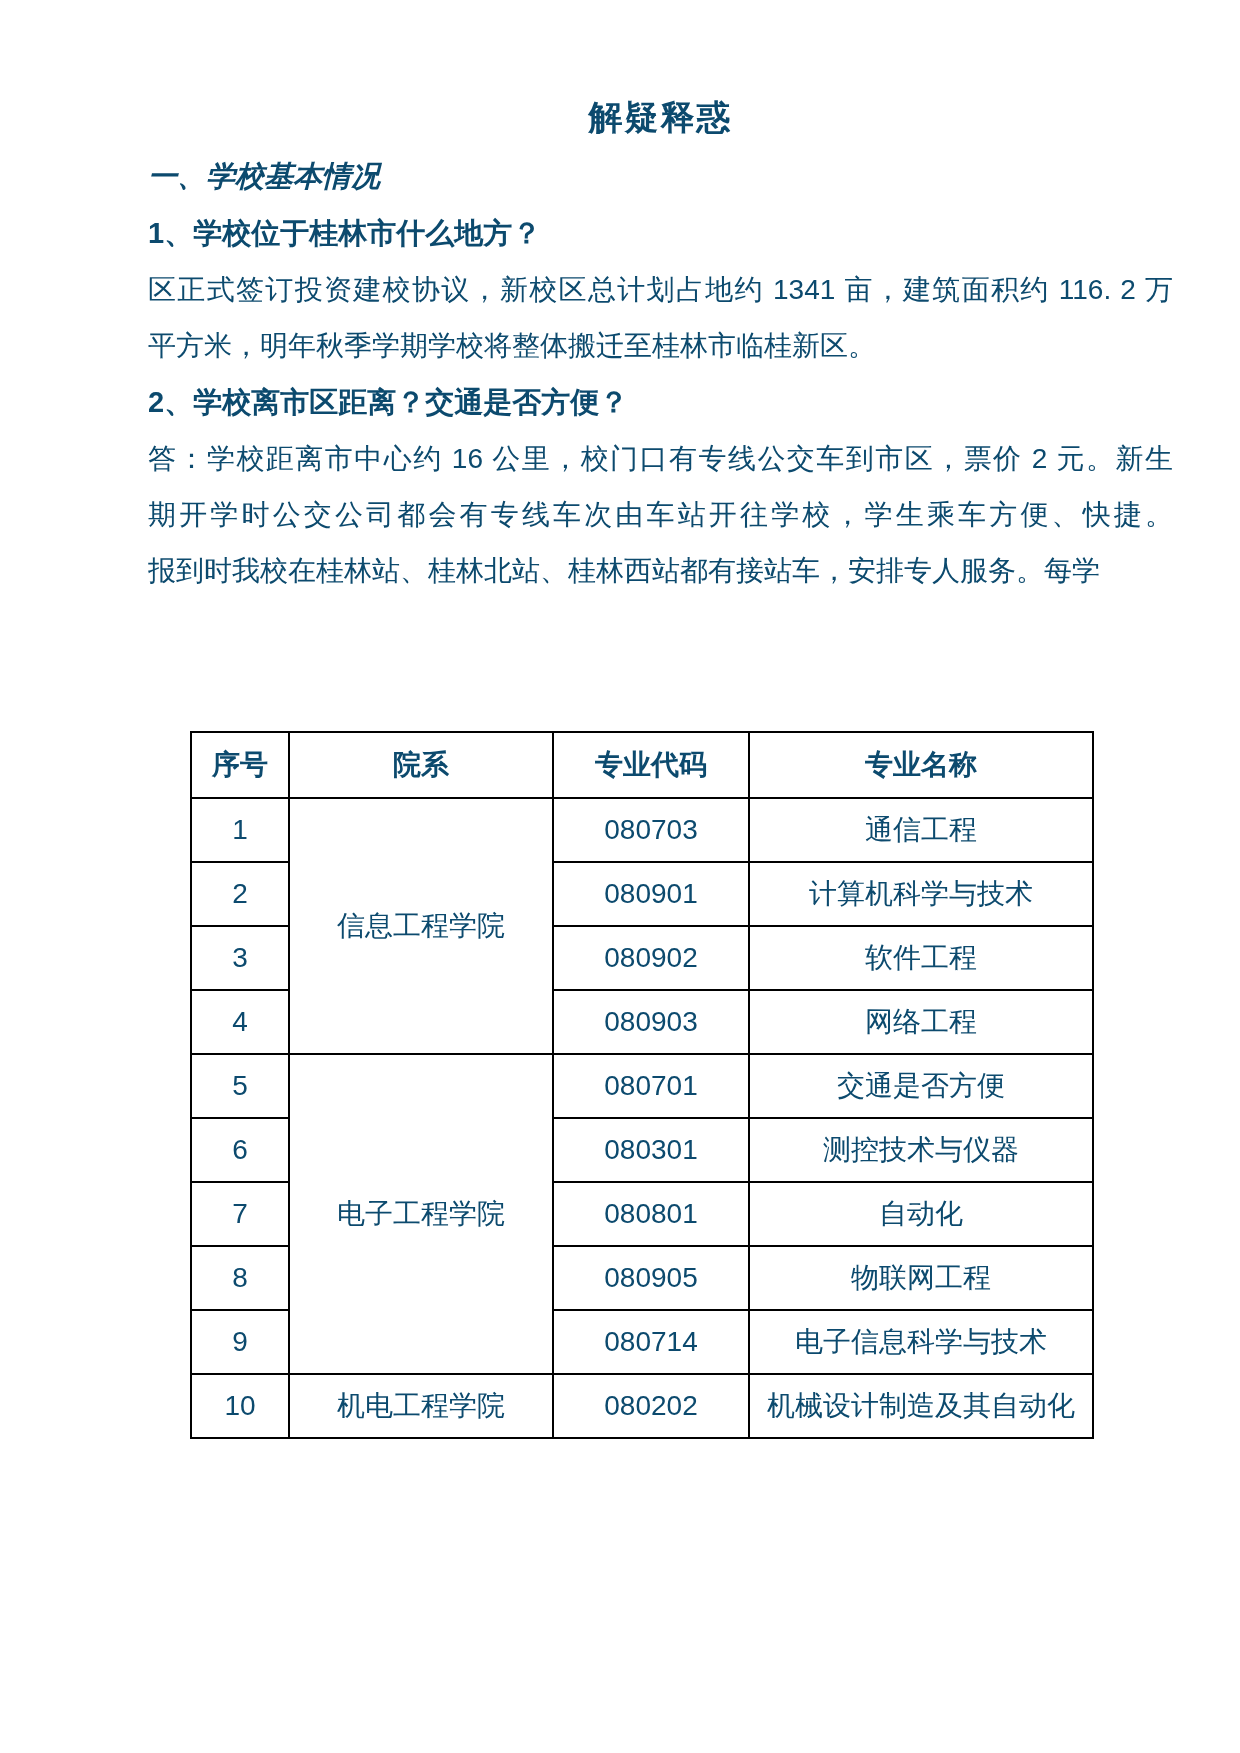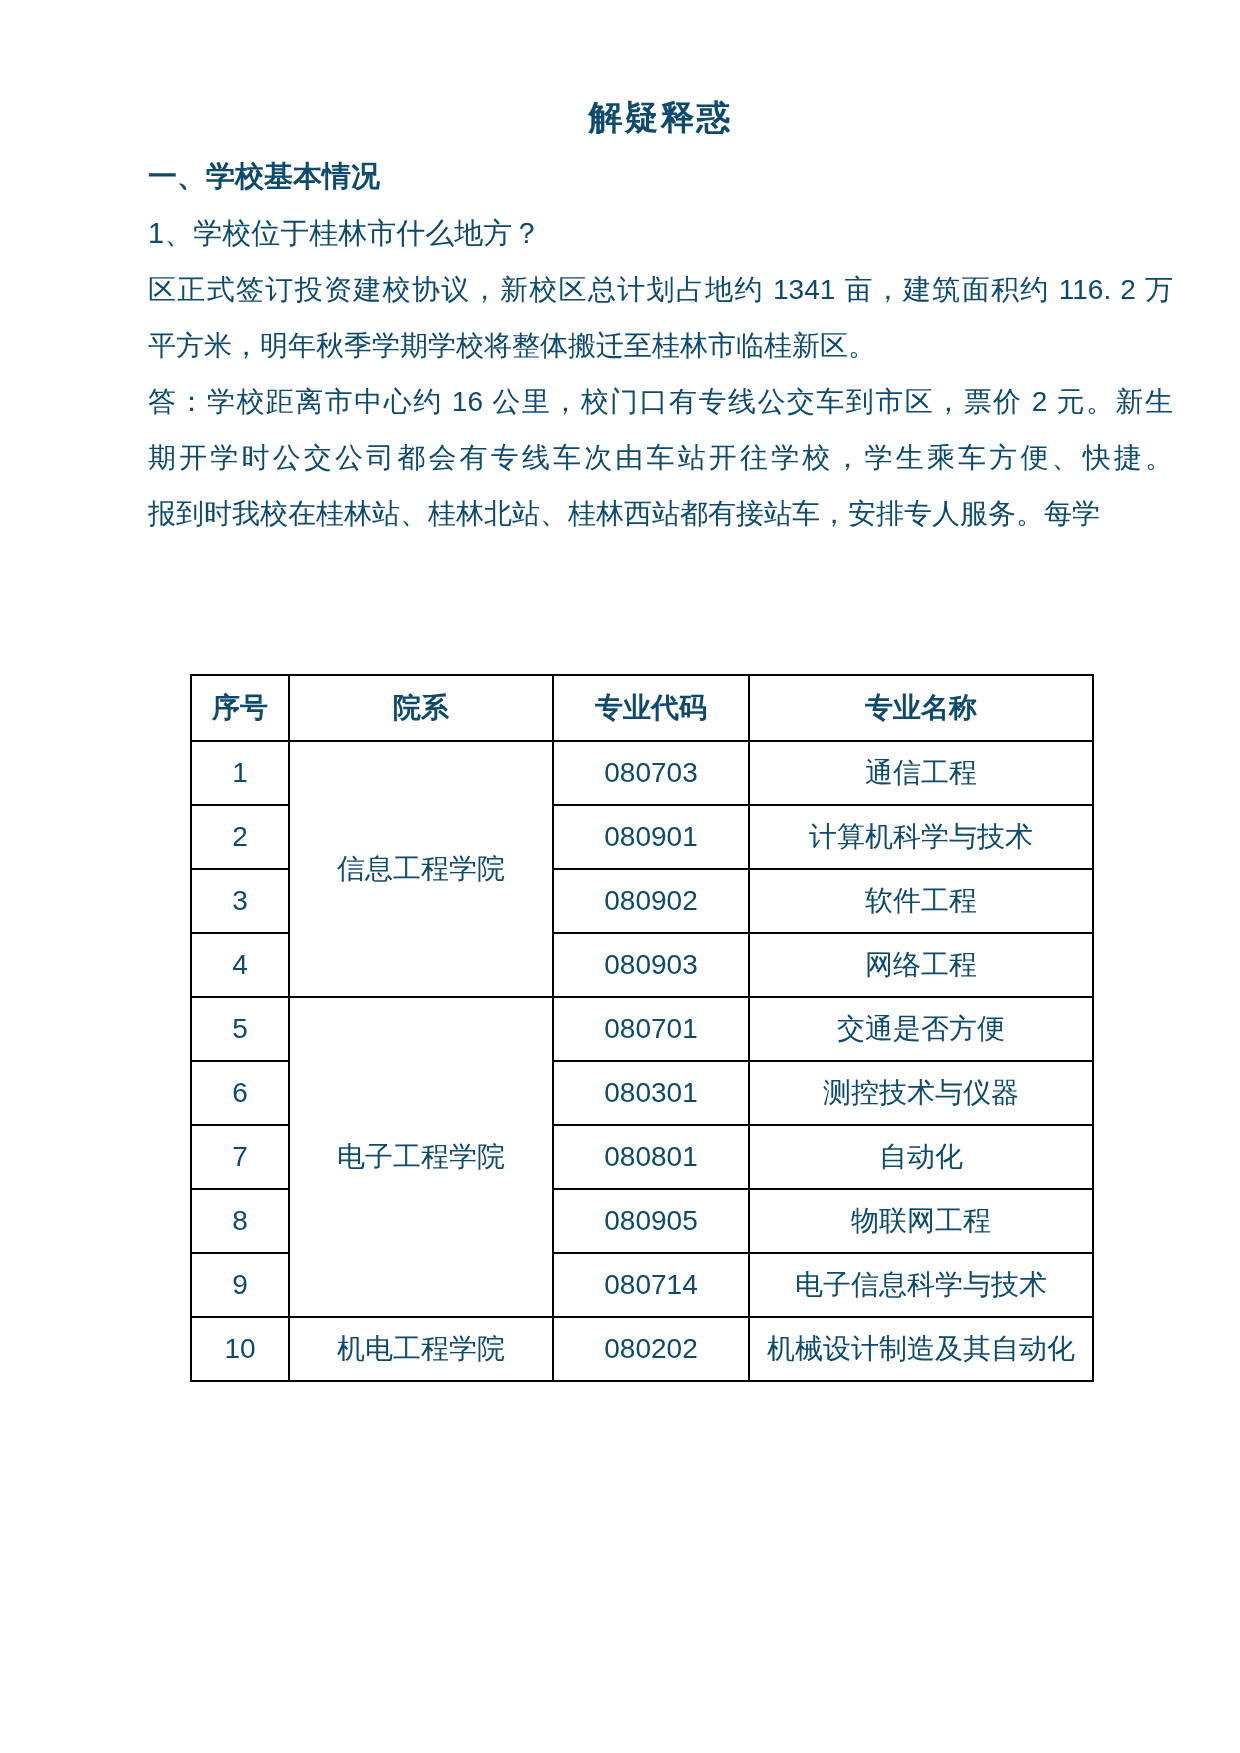--- a/index.html
+++ b/index.html
@@ -20,24 +20,25 @@
     font-size: 34px;
     font-weight: bold;
     line-height: 58px;
     letter-spacing: 2px;
   }
   .section-heading {
     font-size: 29px;
     font-weight: bold;
     line-height: 57px;
     margin-top: 2px;
+    font-style: italic;
   }
   .question {
     font-size: 29px;
-    font-weight: normal;
+    font-weight: bold;
     line-height: 57px;
   }
   .answer { font-size: 28px; }
   .ans-line {
     line-height: 56px;
     text-align: justify;
     text-align-last: justify;
   }
   .ans-line:last-child { text-align-last: left; }
   .majors-table {
@@ -77,20 +78,21 @@
 
   <div class="qa-block">
     <div class="question">1、学校位于桂林市什么地方？</div>
     <div class="answer">
       <div class="ans-line">区正式签订投资建校协议，新校区总计划占地约 1341 亩，建筑面积约 116. 2 万</div>
       <div class="ans-line">平方米，明年秋季学期学校将整体搬迁至桂林市临桂新区。</div>
     </div>
   </div>
 
   <div class="qa-block">
+    <div class="question">2、学校离市区距离？交通是否方便？</div>
     <div class="answer">
       <div class="ans-line">答：学校距离市中心约 16 公里，校门口有专线公交车到市区，票价 2 元。新生</div>
       <div class="ans-line">期开学时公交公司都会有专线车次由车站开往学校，学生乘车方便、快捷。</div>
       <div class="ans-line">报到时我校在桂林站、桂林北站、桂林西站都有接站车，安排专人服务。每学</div>
     </div>
   </div>
 
 
   <table class="majors-table">
     <colgroup>

